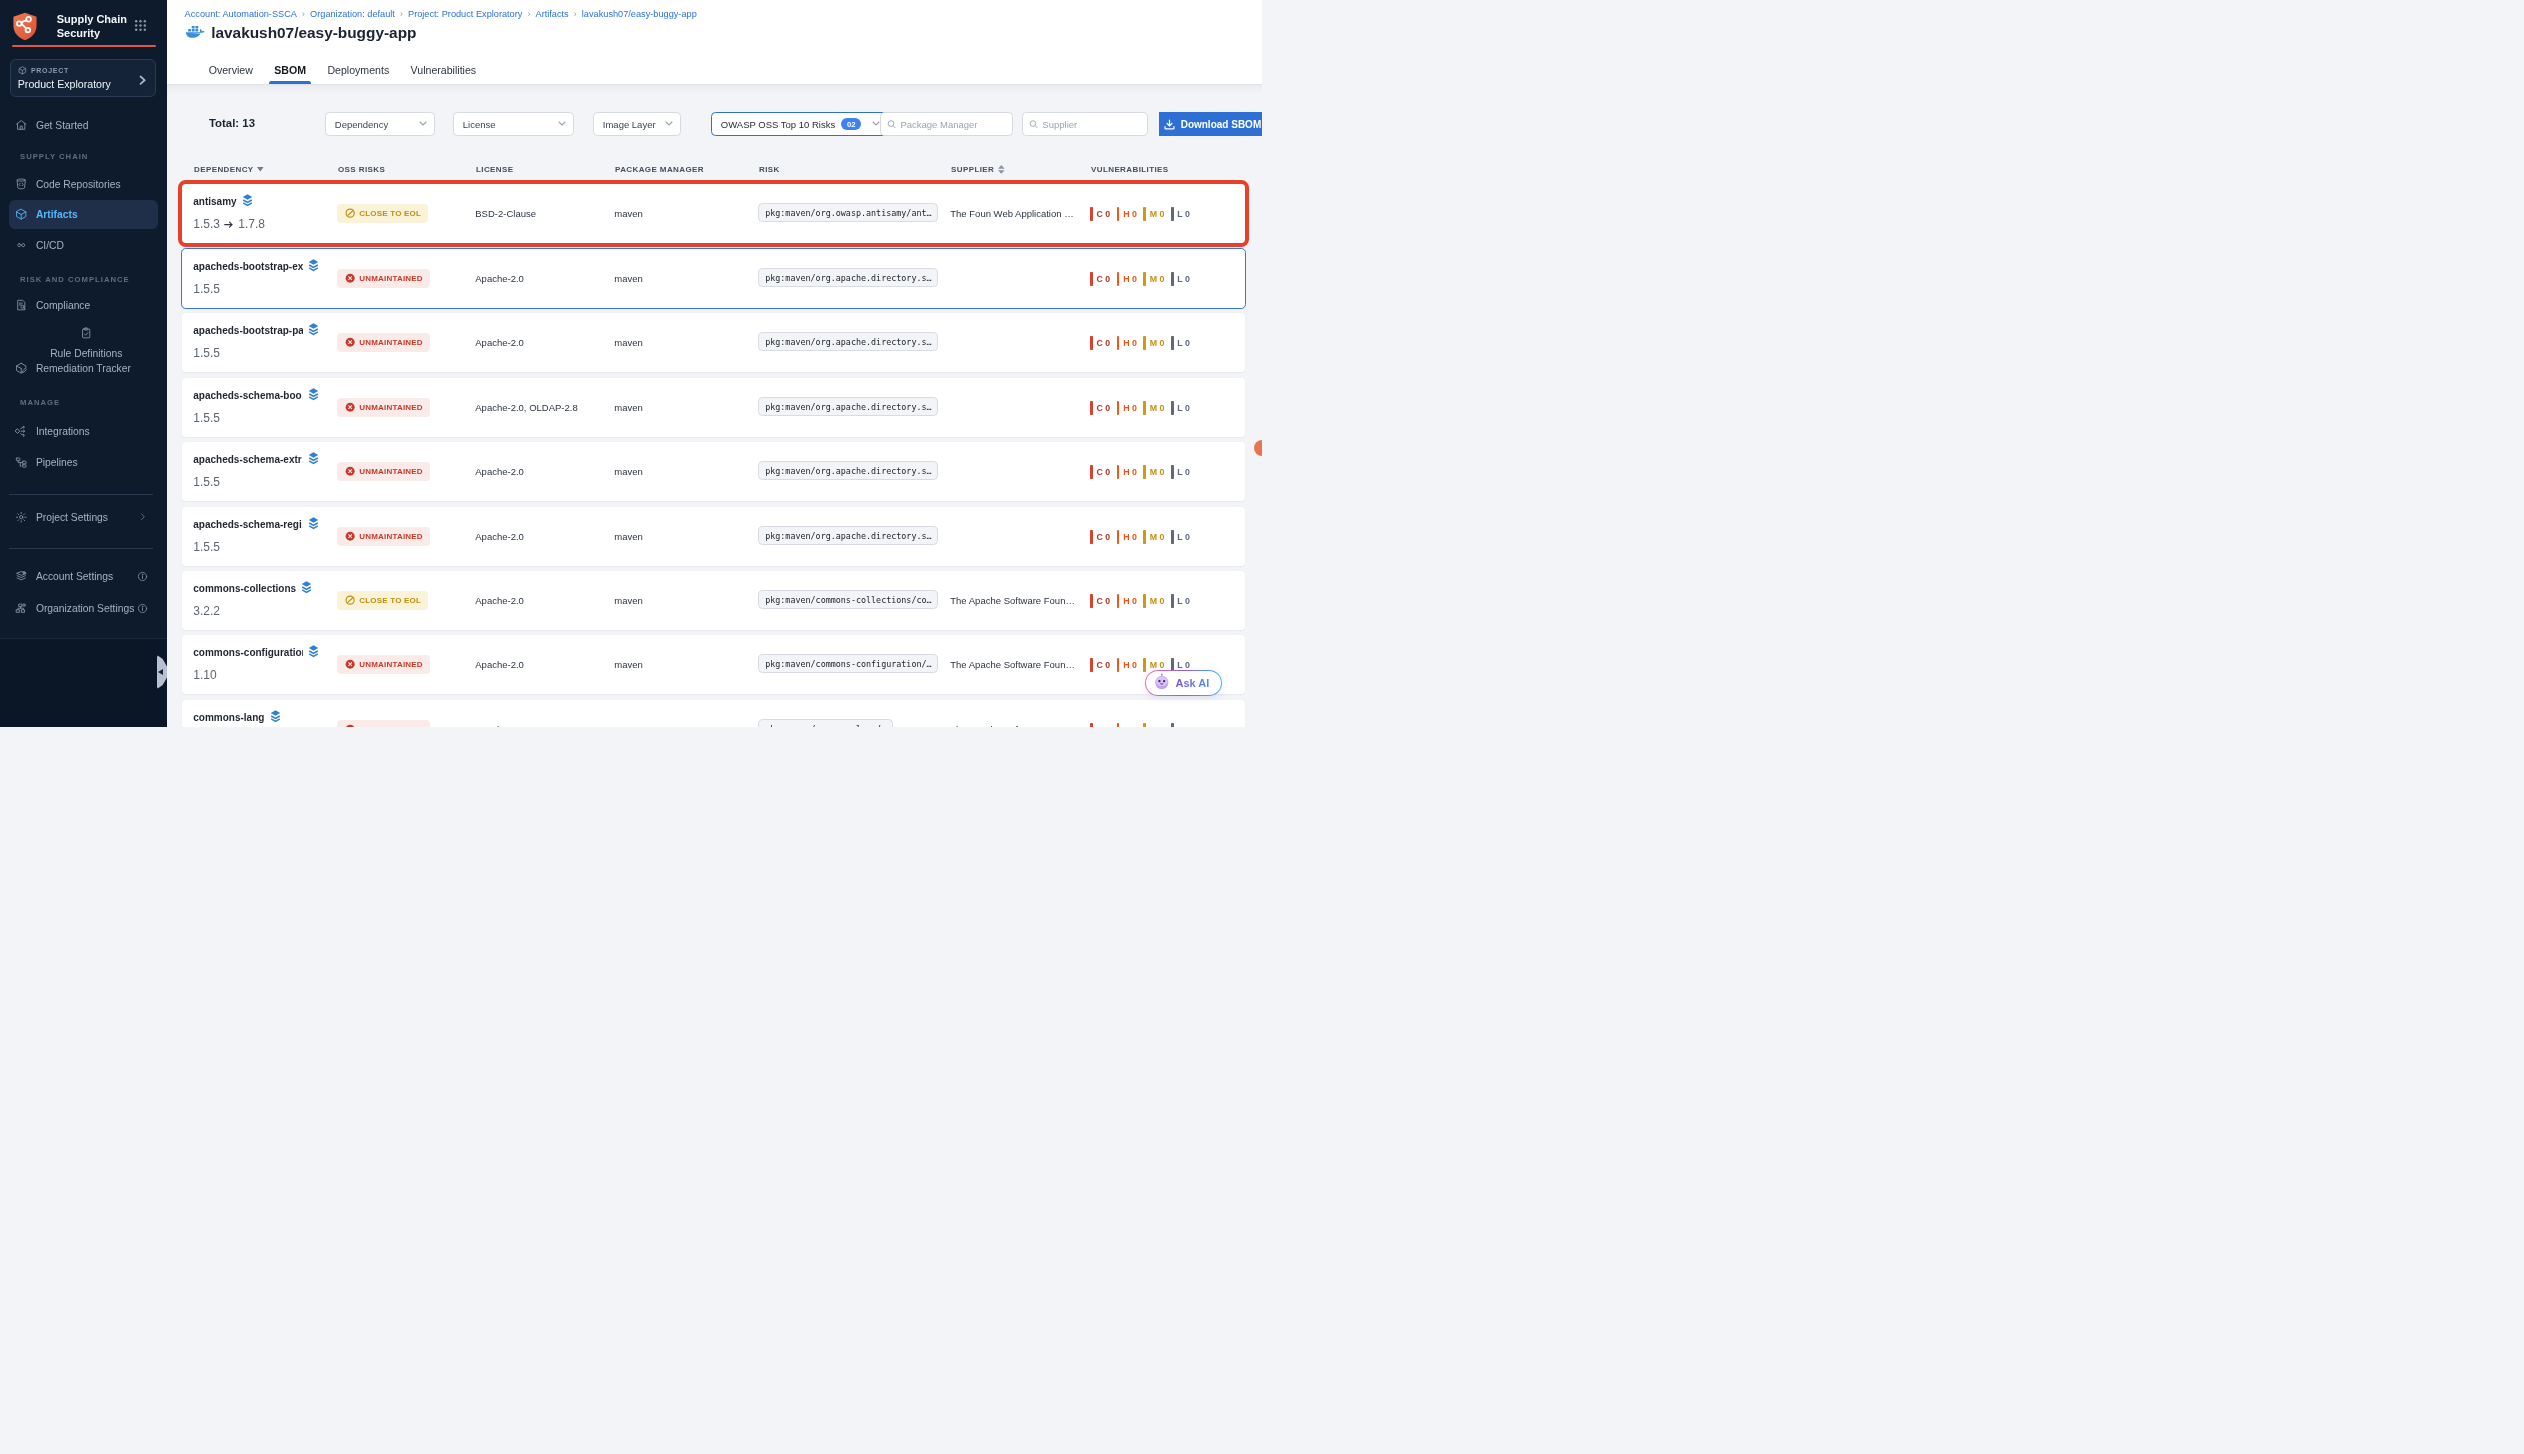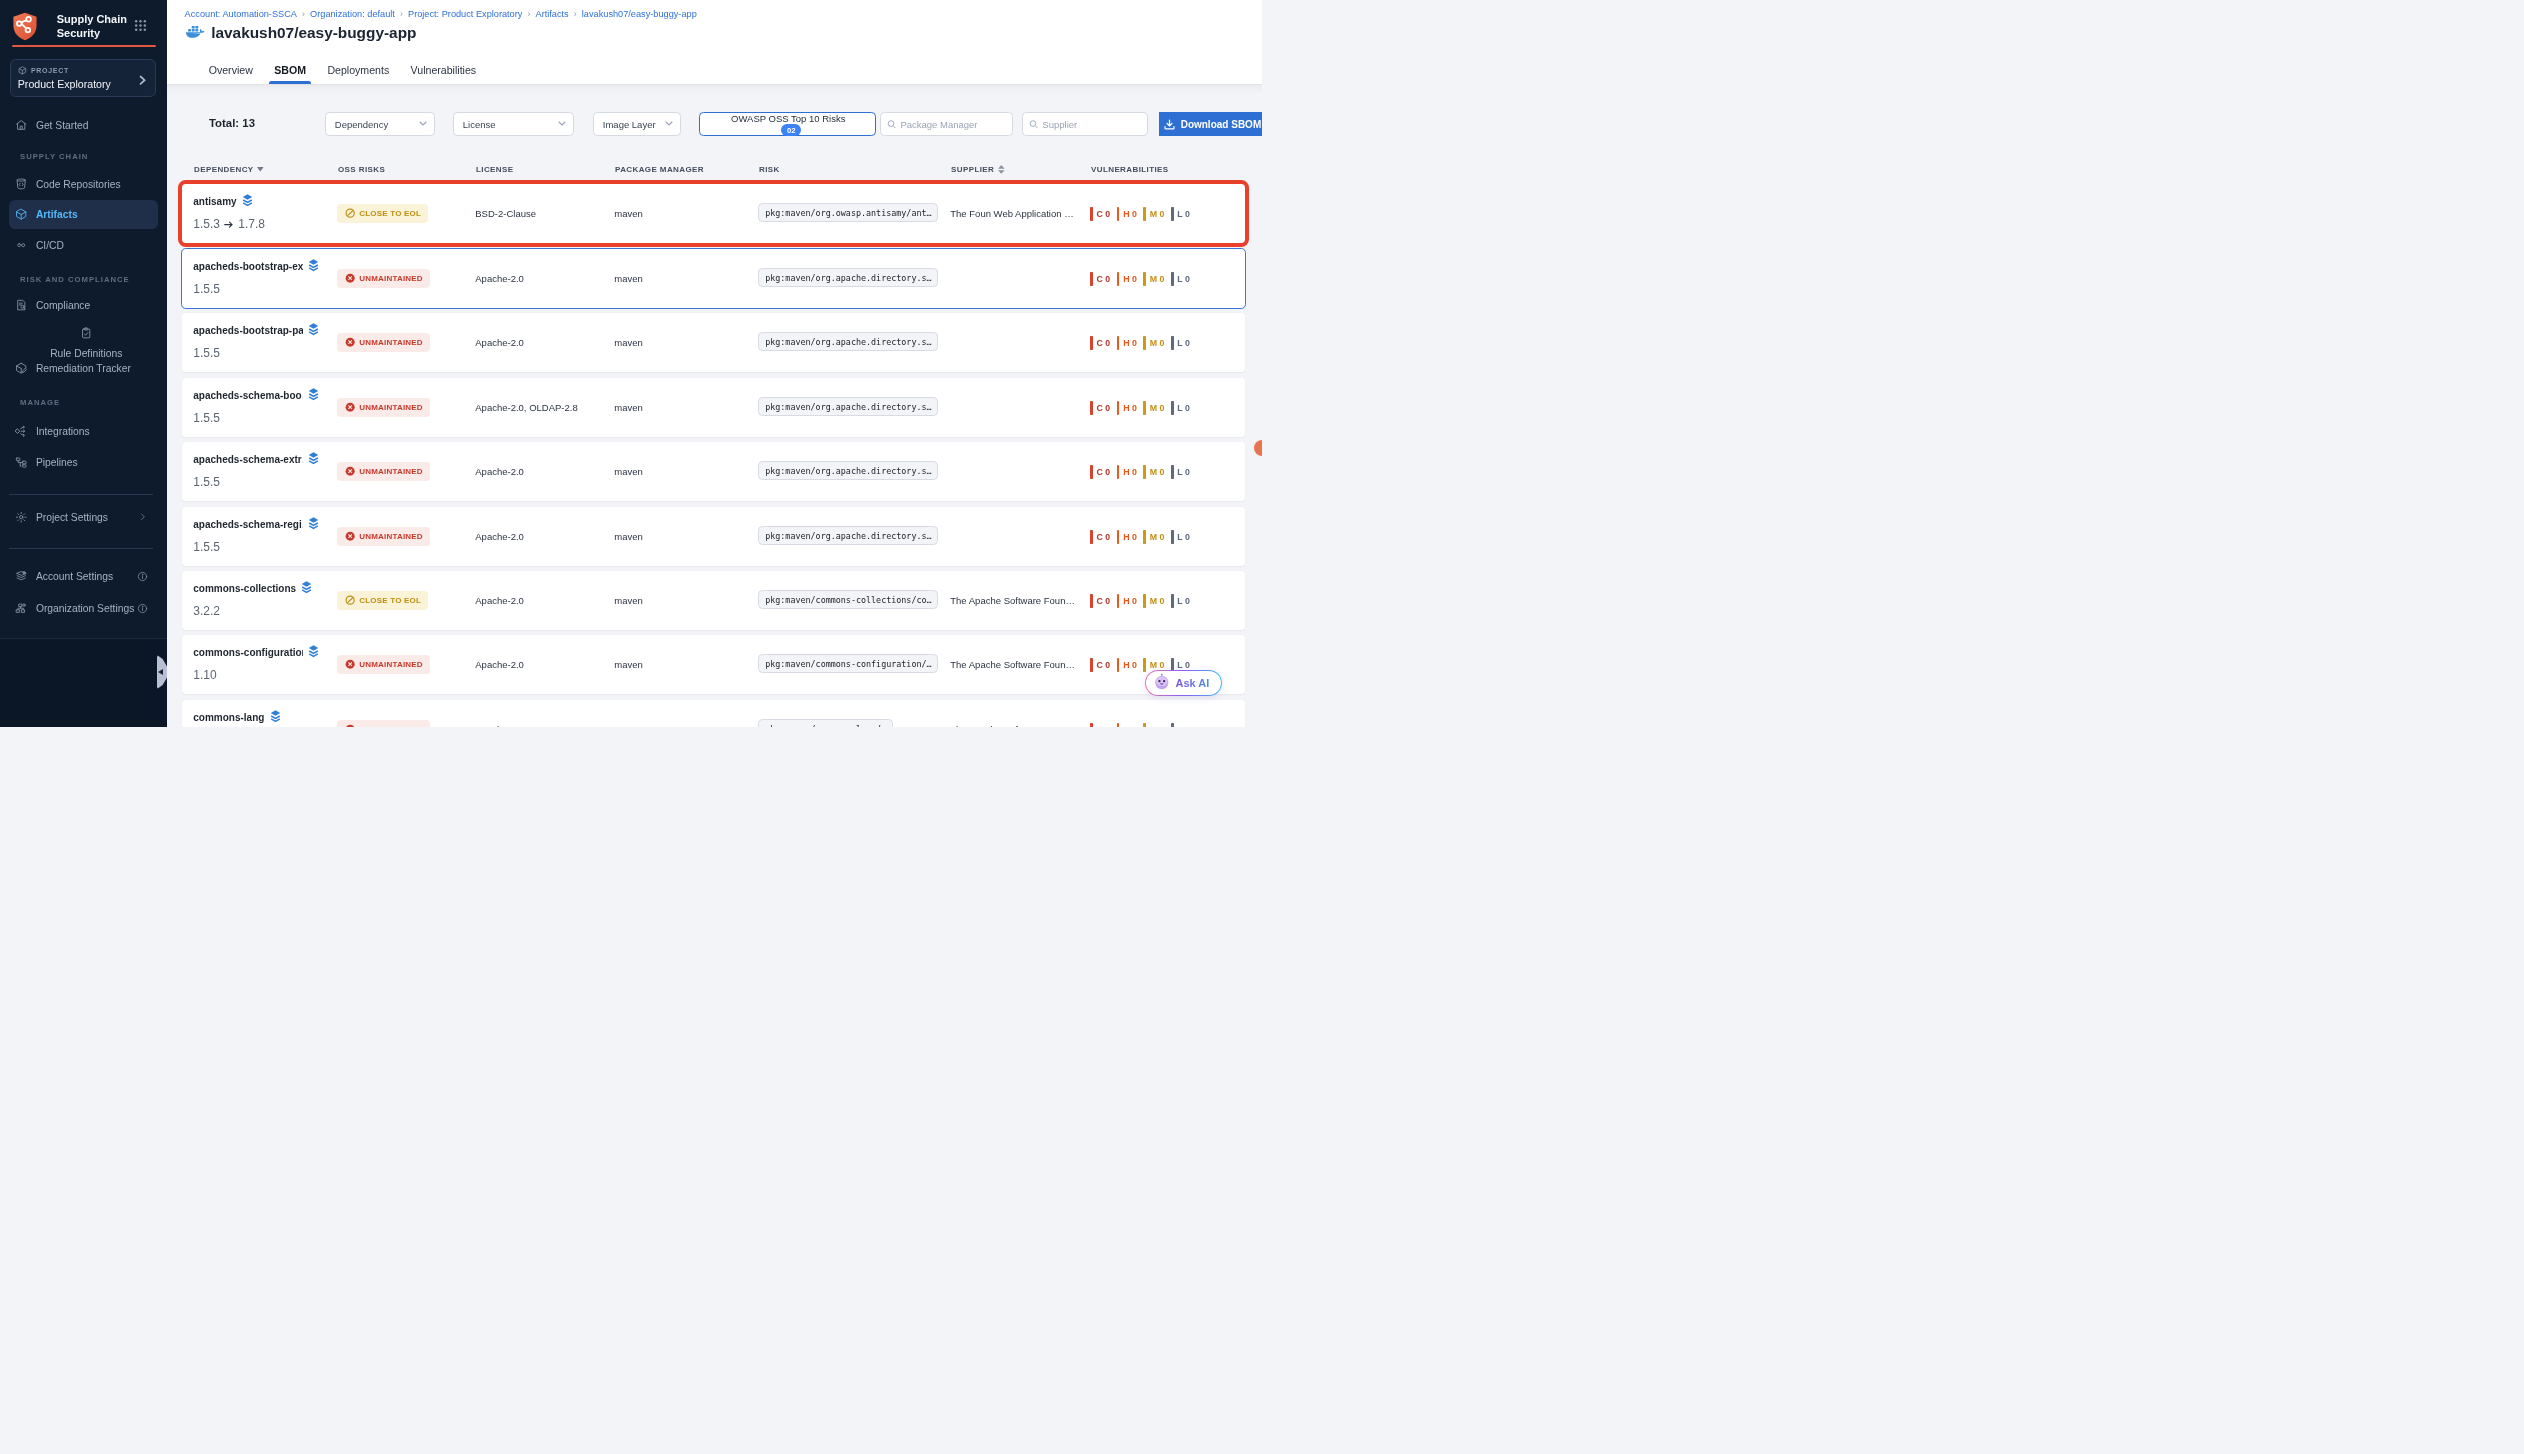--- a/index.html
+++ b/index.html
@@ -349,21 +349,21 @@
               <path d="M1 1 L5.5 5.5 L10 1"></path>
             </svg>
         </div>
         <div class="fbox" style="left:398px; width:88px;">
           <span>Image Layer</span>
             <span class="sp"></span>
           <svg width="8" height="5.1" viewBox="0 0 11 7" fill="none" stroke="#9aa4b4" stroke-width="1.6">
               <path d="M1 1 L5.5 5.5 L10 1"></path>
             </svg>
         </div>
-        <div class="fbox owasp" style="left:504px; width:177px;flex-direction:column;">
+        <div class="fbox owasp" style="left:516px; width:177px;">
           <span>OWASP OSS Top 10 Risks</span>
           <span class="fpill">02</span>
             <span class="sp"></span>
           <svg width="8" height="5.1" viewBox="0 0 11 7" fill="none" stroke="#9aa4b4" stroke-width="1.6">
               <path d="M1 1 L5.5 5.5 L10 1"></path>
             </svg>
         </div>
         <div class="fsearch" style="left:685px; width:133px;">
           <svg width="10.3" height="10.3" viewBox="0 0 16 16" fill="none" stroke="#9aa4b4" stroke-width="1.6">
               <circle cx="7" cy="7" r="5"></circle>

